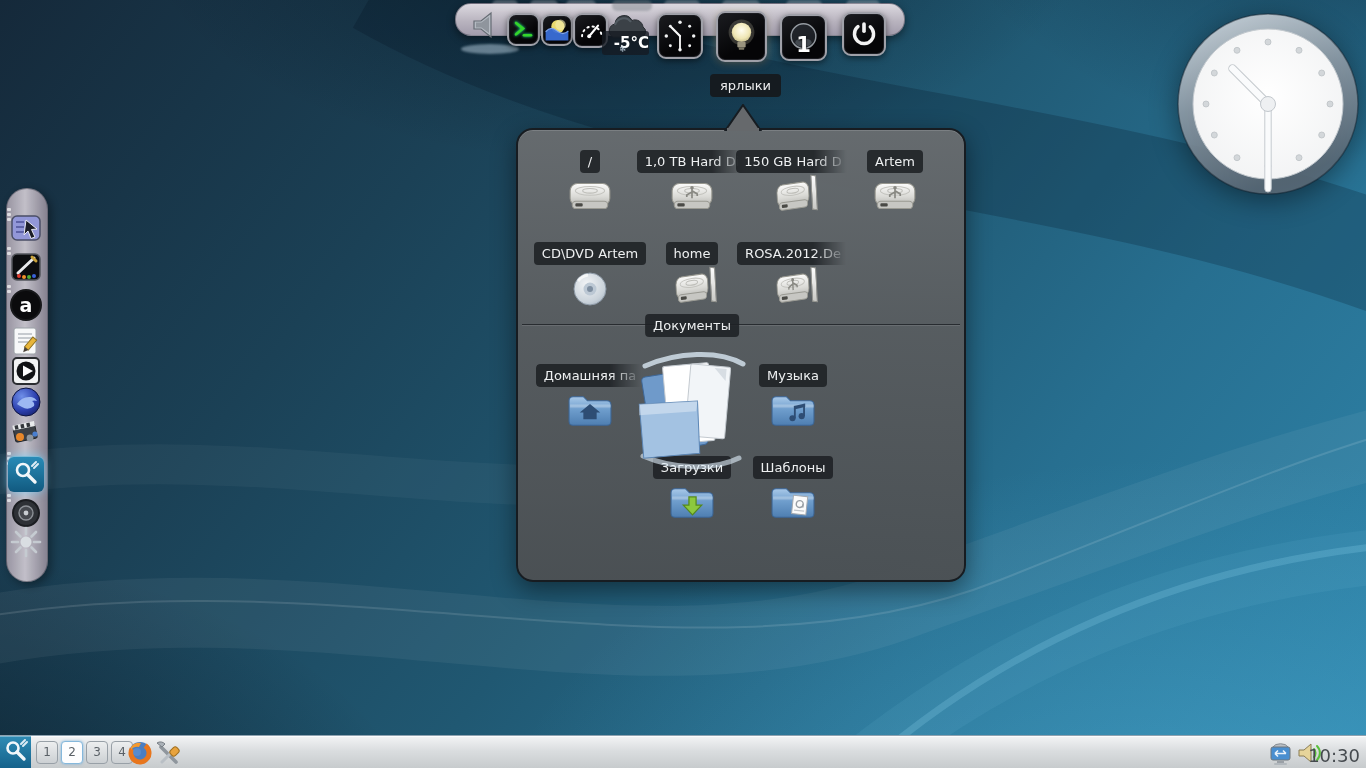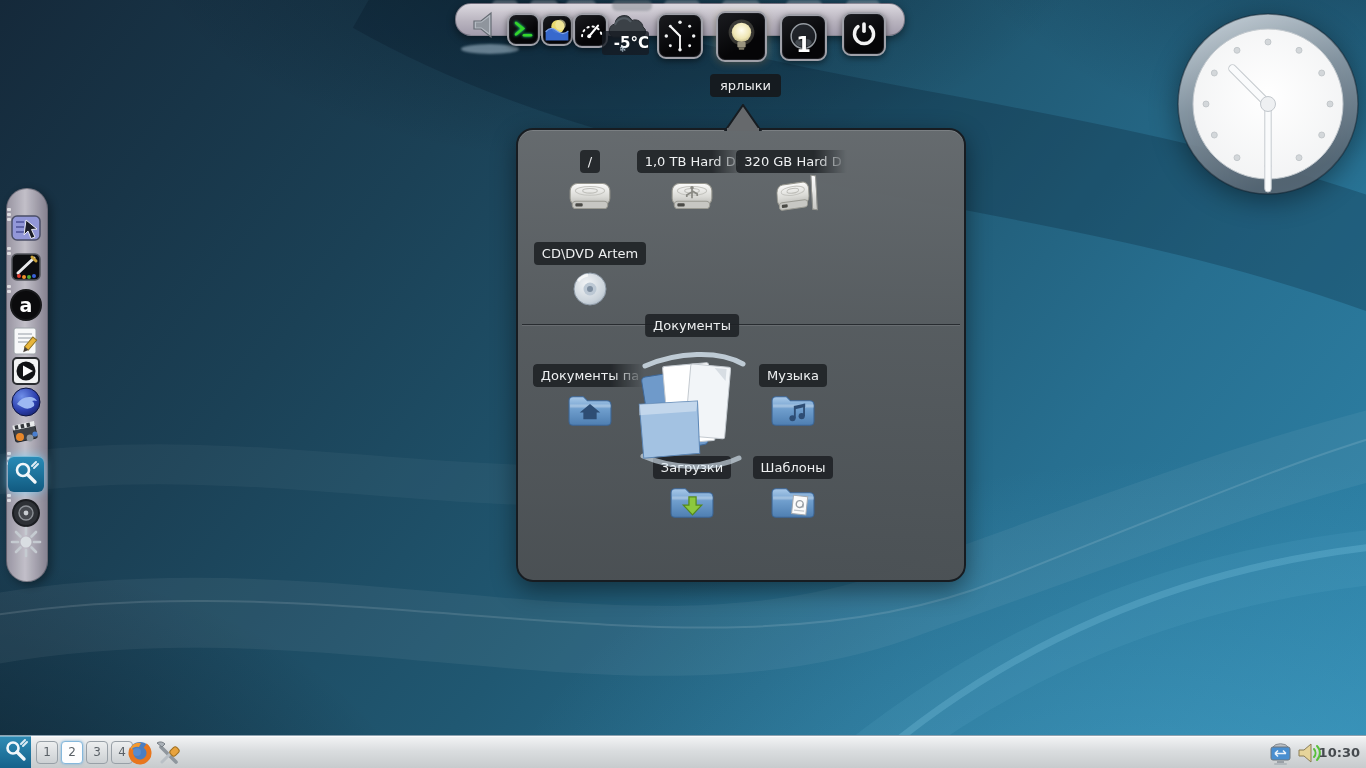--- a/index.html
+++ b/index.html
@@ -58,21 +58,21 @@
   
   #taskbar{left:0;top:735px;width:1366px;height:33px;
     background:linear-gradient(180deg,#f3f4f5 0%,#dadddf 45%,#c6cacc 100%);
     border-top:1px solid #8fa;border-top:1px solid #8ea2b0;box-shadow:inset 0 1px 0 #fbfcfd;}
   #rosa-btn{left:0;top:0;width:31px;height:33px;background:linear-gradient(180deg,#2f8cb5,#15618a);
     box-shadow:inset 0 1px 0 rgba(255,255,255,.35);}
   .ws{top:5px;width:22px;height:23px;border-radius:4px;box-sizing:border-box;
     background:linear-gradient(180deg,#eceeef,#ccd0d3);border:1px solid #98a0a7;
     color:#5a6167;font-size:12px;text-align:center;line-height:21px;}
   .ws.active{background:#fdfdfe;border:1px solid #85b8dc;box-shadow:0 0 3px rgba(110,170,215,.8);}
-  #tray-time{right:6px;top:9px;color:#454a4e;font-size:13px;font-weight:bold;}
+  #tray-time{right:6px;top:9px;color:#454a4e;font-size:18px;}
   
   #clockw{left:1176px;top:12px;width:184px;height:184px;filter:drop-shadow(0 6px 14px rgba(0,0,0,.45));}
 </style>
 </head>
 <body>
 
 <svg width="0" height="0" style="position:absolute">
   <defs>
     <linearGradient id="gFold" x1="0" y1="0" x2="0" y2="1">
       <stop offset="0" stop-color="#a9c9e9"></stop>
@@ -243,37 +243,63 @@
       </svg>
   </div>
   <div class="pcell" style="left:174px;top:20px">
     <span class="pill fade">1,0 TB Hard Di</span>
     <svg width="46" height="36" viewBox="0 0 44 34">
         <use href="#driveBase"></use>
         <use href="#usbMark"></use>
       </svg>
   </div>
   <div class="pcell" style="left:275px;top:20px">
-    <span class="pill fade">320 GB Hard D</span>
+    <span class="pill fade">150 GB Hard D</span>
     <span class="tilt">
       <svg width="46" height="36" viewBox="0 0 44 34">
           <use href="#driveBase"></use>
         </svg>
       <i class="sliver"></i>
     </span>
+  </div>
+  <div class="pcell" style="left:377px;top:20px">
+    <span class="pill">Artem</span>
+    <svg width="46" height="36" viewBox="0 0 44 34">
+        <use href="#driveBase"></use>
+        <use href="#usbMark"></use>
+      </svg>
   </div>
 
   <div class="pcell" style="left:72px;top:112px">
     <span class="pill">CD\DVD Artem</span>
     <svg width="42" height="40" viewBox="0 0 42 40">
       <circle cx="21" cy="20" r="16" fill="url(#gCD)" stroke="#8d99a6"></circle>
       <circle cx="21" cy="20" r="6.5" fill="#bcc8d4"></circle>
         <circle cx="21" cy="20" r="3" fill="#7e8ea0"></circle>
       <path d="M9,12 a15,15 0 0 1 10,-6" stroke="#ffffff" stroke-width="3" fill="none" opacity=".7"></path>
     </svg>
+  </div>
+  <div class="pcell" style="left:174px;top:112px">
+    <span class="pill">home</span>
+    <span class="tilt">
+      <svg width="46" height="36" viewBox="0 0 44 34">
+          <use href="#driveBase"></use>
+        </svg>
+      <i class="sliver"></i>
+    </span>
+  </div>
+  <div class="pcell" style="left:275px;top:112px">
+    <span class="pill fade">ROSA.2012.De</span>
+    <span class="tilt">
+      <svg width="46" height="36" viewBox="0 0 44 34">
+          <use href="#driveBase"></use>
+          <use href="#usbMark"></use>
+        </svg>
+      <i class="sliver"></i>
+    </span>
   </div>
 
   <div id="divider" class="abs"></div>
   <span id="section-pill" class="abs pill">Документы</span>
 
   <div id="bigicon" class="abs">
     <svg width="130" height="126" viewBox="0 0 130 126">
       <path d="M18,18 C50,4 92,2 116,16" fill="none" stroke="rgba(225,240,252,.75)" stroke-width="5" stroke-linecap="round"></path>
       <path d="M16,108 C48,122 88,122 112,110" fill="none" stroke="rgba(225,240,252,.6)" stroke-width="5" stroke-linecap="round"></path>
       <g transform="rotate(-9 65 63)">
@@ -281,21 +307,21 @@
         <rect x="40" y="16" width="46" height="78" rx="2" fill="#ffffff" stroke="#c3c9cf" transform="rotate(4 63 55)"></rect>
         <rect x="62" y="20" width="40" height="72" rx="2" fill="#f2f5f8" stroke="#c3c9cf" transform="rotate(14 82 56)"></rect>
         <path d="M86,22 l12,0 0,12 z" fill="#d7dde3" transform="rotate(14 82 56)"></path>
         <path d="M14,48 l58,6 -6,52 -56,-4 z" fill="#a3c2e2" stroke="#5c86b5"></path>
         <path d="M14,48 l58,6 -3,10 -57,-5 z" fill="rgba(255,255,255,.35)"></path>
       </g>
     </svg>
   </div>
 
   <div class="pcell" style="left:72px;top:234px">
-    <span class="pill fade">Документы па</span>
+    <span class="pill fade">Домашняя па</span>
     <svg width="46" height="36" viewBox="0 0 45 34">
       <use href="#folderBase"></use>
       <path d="M22.5,12 l10,8.5 h-3.5 v6.5 h-13 v-6.5 h-3.5 z" fill="#2e4d74"></path>
     </svg>
   </div>
   <div class="pcell" style="left:275px;top:234px">
     <span class="pill">Музыка</span>
     <svg width="46" height="36" viewBox="0 0 45 34">
       <use href="#folderBase"></use>
       <g fill="#2e4d74">

